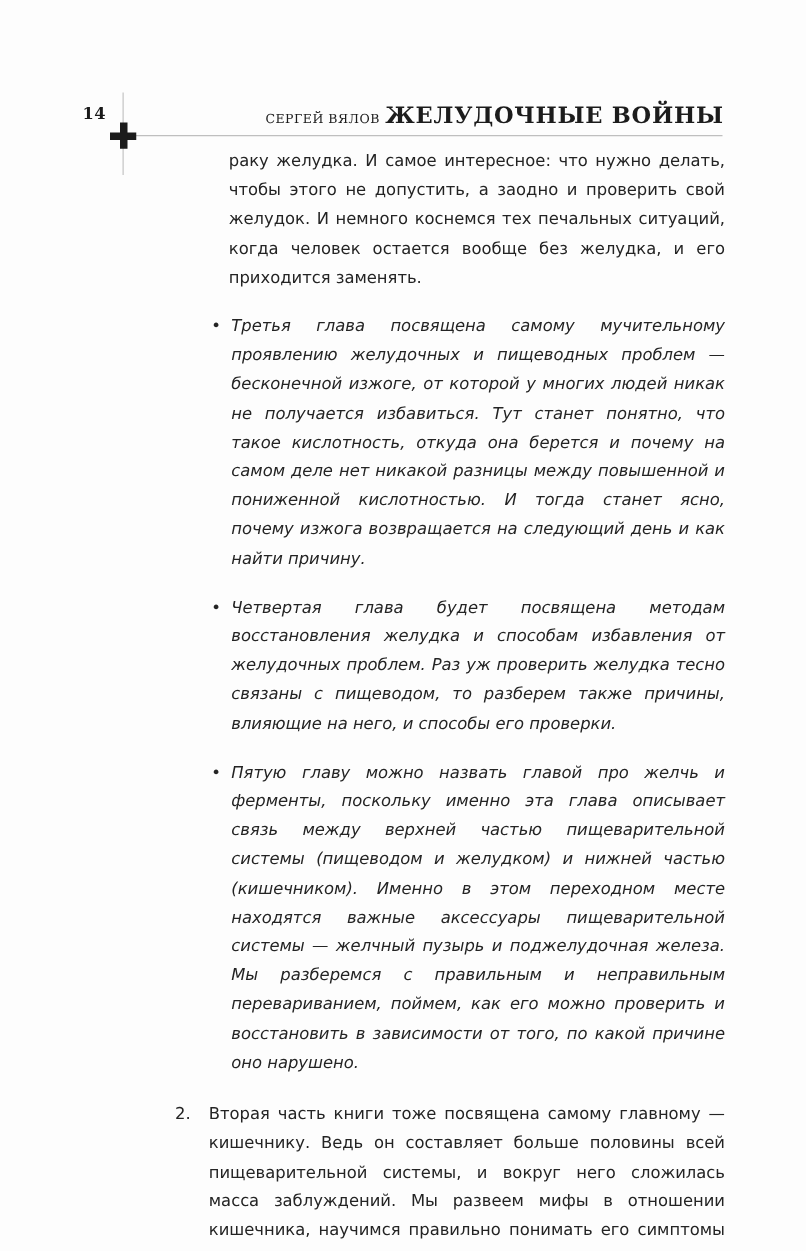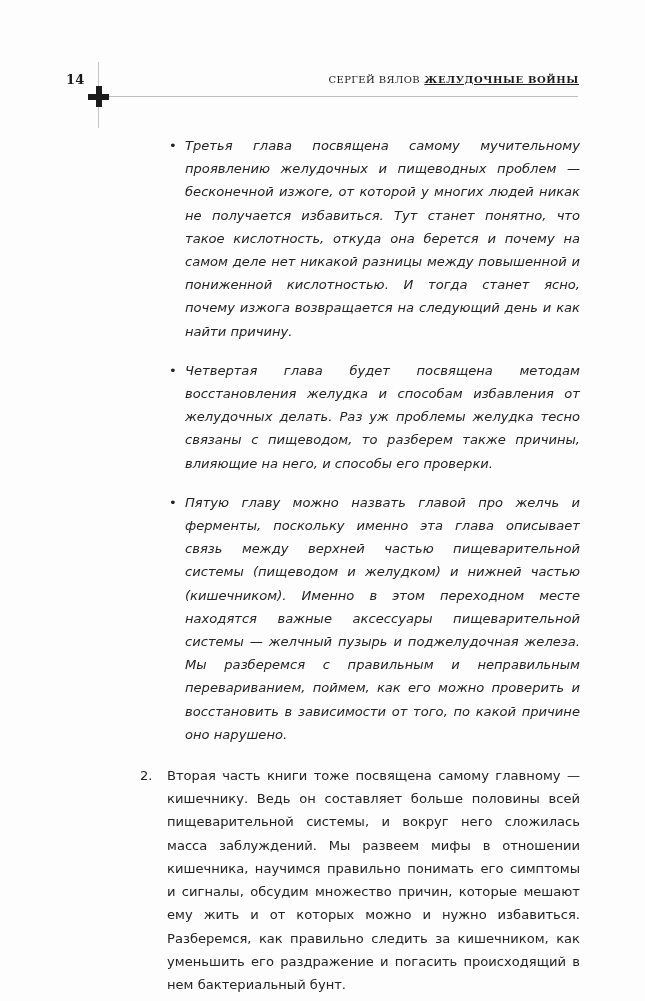--- a/index.html
+++ b/index.html
@@ -13,21 +13,21 @@
     height: 1001px;
     background: #fdfdfd;
     overflow: hidden;
     font-family: "DejaVu Sans", sans-serif;
   }
 
   
   .header-zone {
     position: absolute;
     left: 0;
-    top: 0;
+    top: 12px;
     width: 645px;
     height: 110px;
   }
   .folio {
     position: absolute;
     left: 66px;
     top: 72px;
     font-family: "DejaVu Serif", serif;
     font-weight: bold;
     font-size: 13px;
@@ -43,23 +43,22 @@
     color: #1c1c1c;
     font-size: 13.5px;
   }
   .running-title .author {
     font-size: 10px;
     letter-spacing: 0.4px;
     text-transform: uppercase;
   }
   .running-title .book {
     font-weight: bold;
-    font-size: 10px;
+    font-size: 18px;
     letter-spacing: 0.6px;
-    text-decoration: underline;
   }
 
   
   .head-rule {
     position: absolute;
     left: 97px;
     top: 96px;
     width: 481px;
     height: 1px;
     background: #bfbfbf;
@@ -167,29 +166,30 @@
       <span class="book">ЖЕЛУДОЧНЫЕ ВОЙНЫ</span>
     </div>
 
     <div class="head-rule"></div>
     <div class="reg-vline"></div>
     <div class="reg-cross"></div>
   </div>
 
   <div class="body-col">
 
+    <p class="para para-lead">раку желудка. И самое интересное: что нужно делать, чтобы этого не допустить, а заодно и проверить свой желудок. И немного коснемся тех печальных ситуаций, когда человек остается вообще без желудка, и его приходится заменять.</p>
 
     <div class="bullet-item">
       <div class="bullet-mark">•</div>
       <p class="para bullet-body">Третья глава посвящена самому мучительному проявлению желудочных и пищеводных проблем — бесконечной изжоге, от которой у многих людей никак не получается избавиться. Тут станет понятно, что такое кислотность, откуда она берется и почему на самом деле нет никакой разницы между повышенной и пониженной кислотностью. И тогда станет ясно, почему изжога возвращается на следующий день и как найти причину.</p>
     </div>
 
     <div class="bullet-item">
       <div class="bullet-mark">•</div>
-      <p class="para bullet-body">Четвертая глава будет посвящена методам восстановления желудка и способам избавления от желудочных делать. Раз уж проблемы желудка тесно связаны с пищеводом, то разберем также причины, влияющие на него, и способы его проверки.</p>
+      <p class="para bullet-body">Четвертая глава будет посвящена методам восстановления желудка и способам избавления от желудочных проблем. Раз уж проверить желудка тесно связаны с пищеводом, то разберем также причины, влияющие на него, и способы его проверки.</p>
     </div>
 
     <div class="bullet-item">
       <div class="bullet-mark">•</div>
       <p class="para bullet-body">Пятую главу можно назвать главой про желчь и ферменты, поскольку именно эта глава описывает связь между верхней частью пищеварительной системы (пищеводом и желудком) и нижней частью (кишечником). Именно в этом переходном месте находятся важные аксессуары пищеварительной системы — желчный пузырь и поджелудочная железа. Мы разберемся с правильным и неправильным перевариванием, поймем, как его можно проверить и восстановить в зависимости от того, по какой причине оно нарушено.</p>
     </div>
 
     <div class="num-item">
       <div class="num-mark">2.</div>
       <p class="para num-body">Вторая часть книги тоже посвящена самому главному — кишечнику. Ведь он составляет больше половины всей пищеварительной системы, и вокруг него сложилась масса заблуждений. Мы развеем мифы в отношении кишечника, научимся правильно понимать его симптомы и сигналы, обсудим множество причин, которые мешают ему жить и от которых можно и нужно избавиться. Разберемся, как правильно следить за кишечником, как уменьшить его раздражение и погасить происходящий в нем бактериальный бунт.</p>

